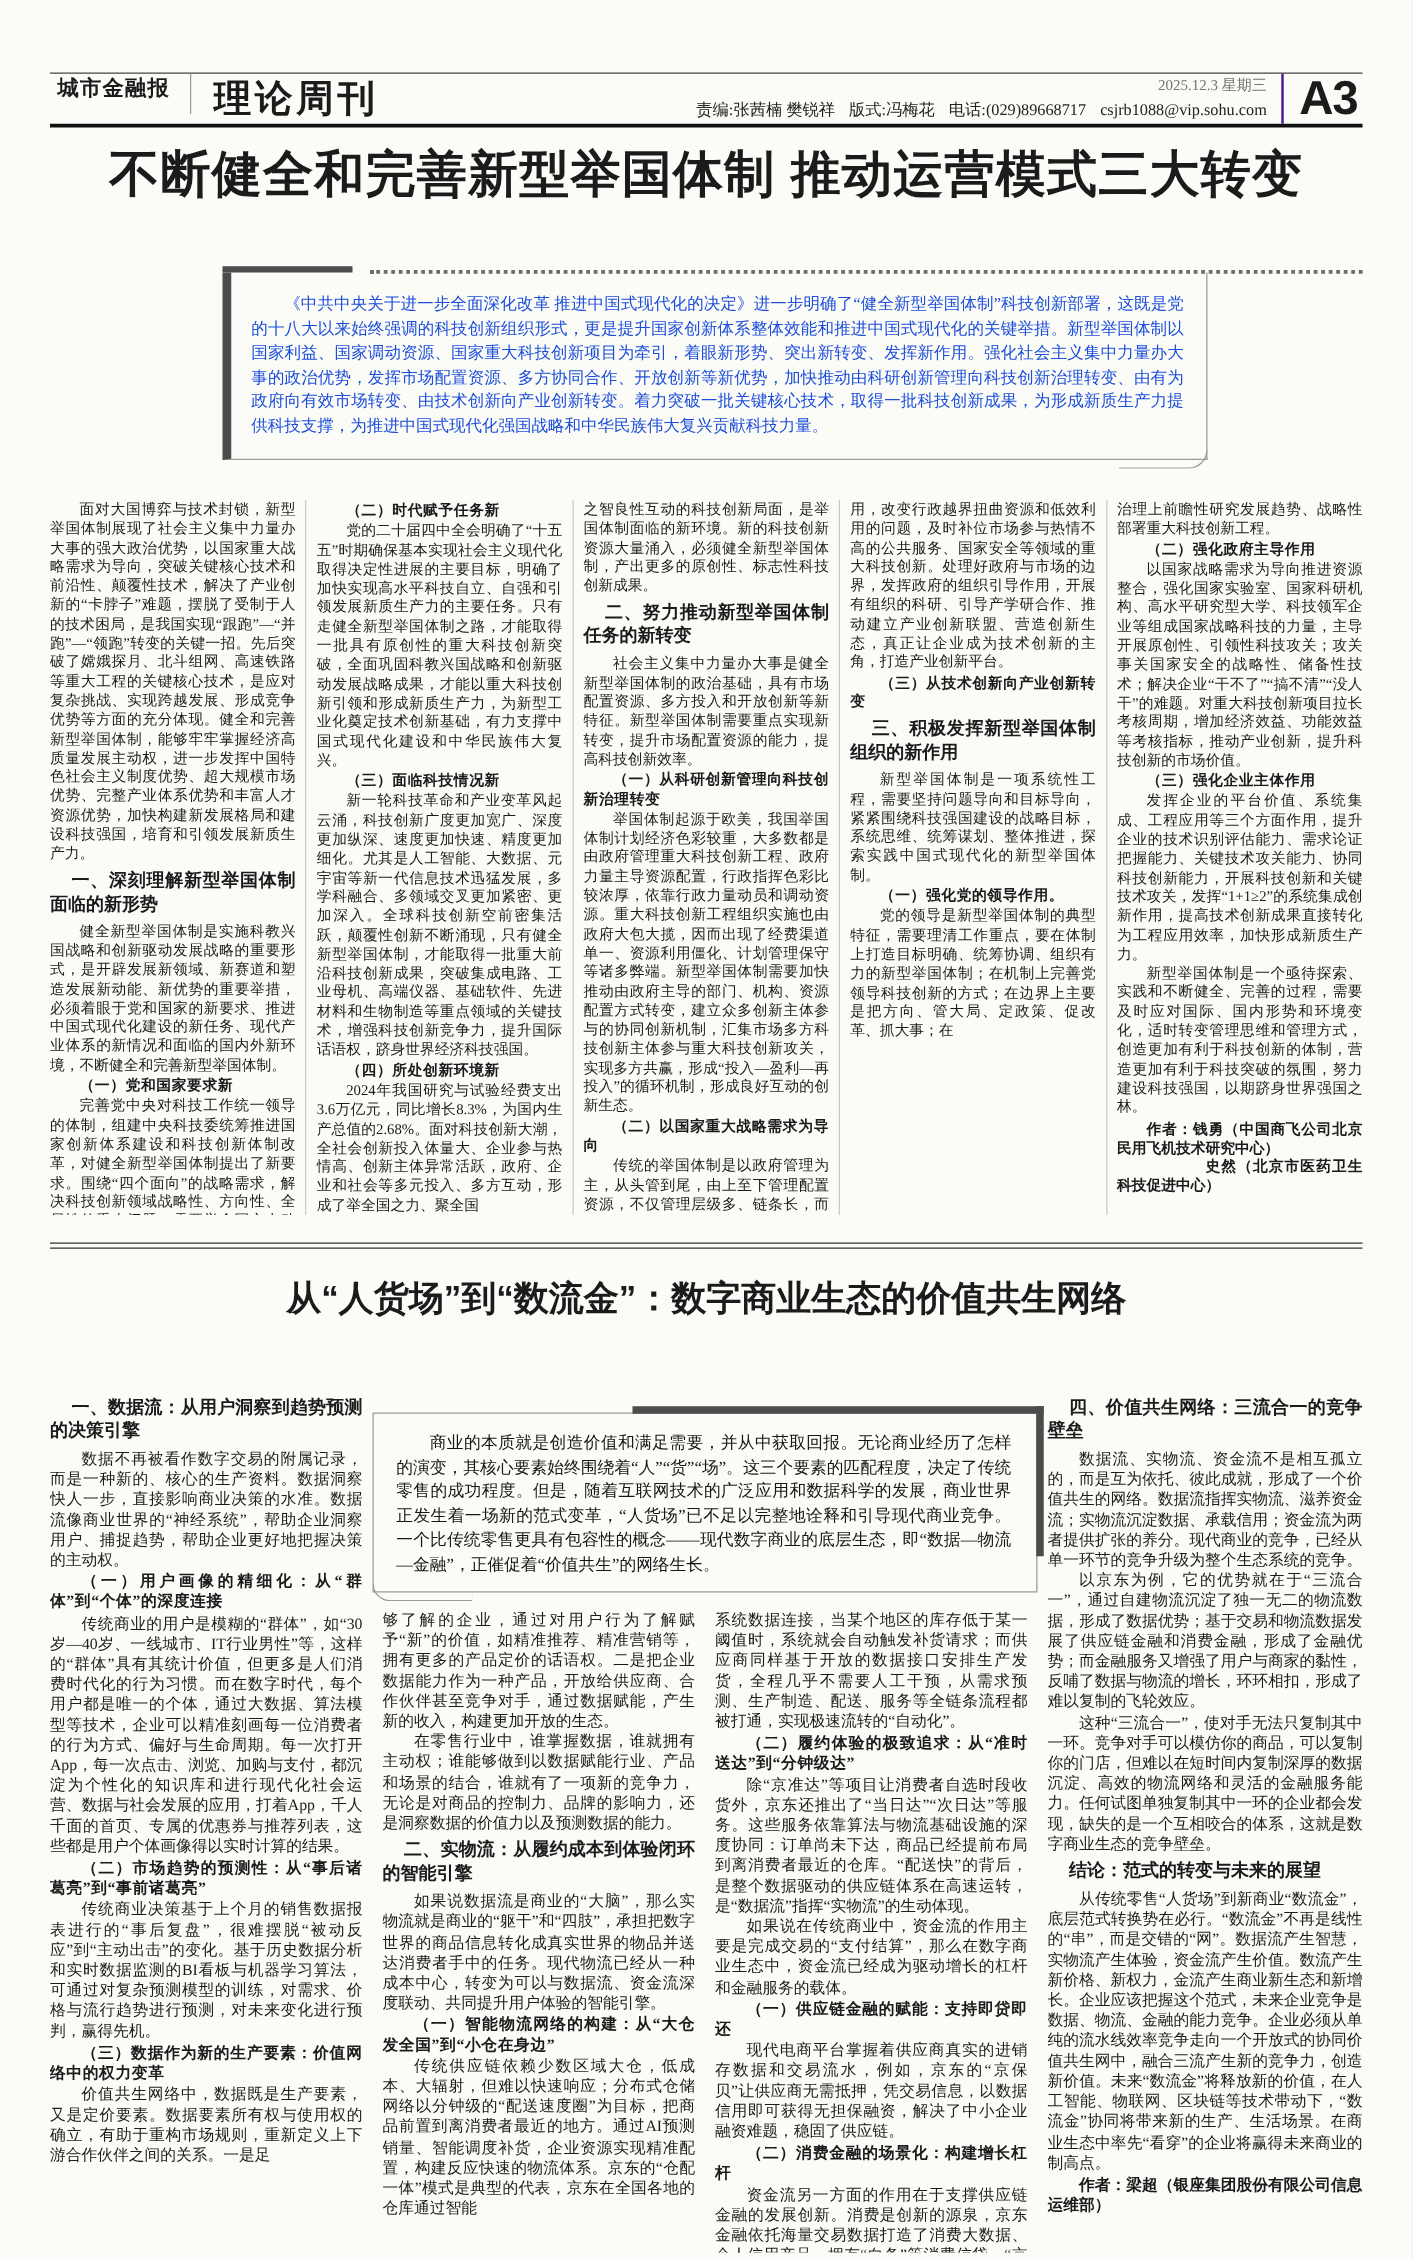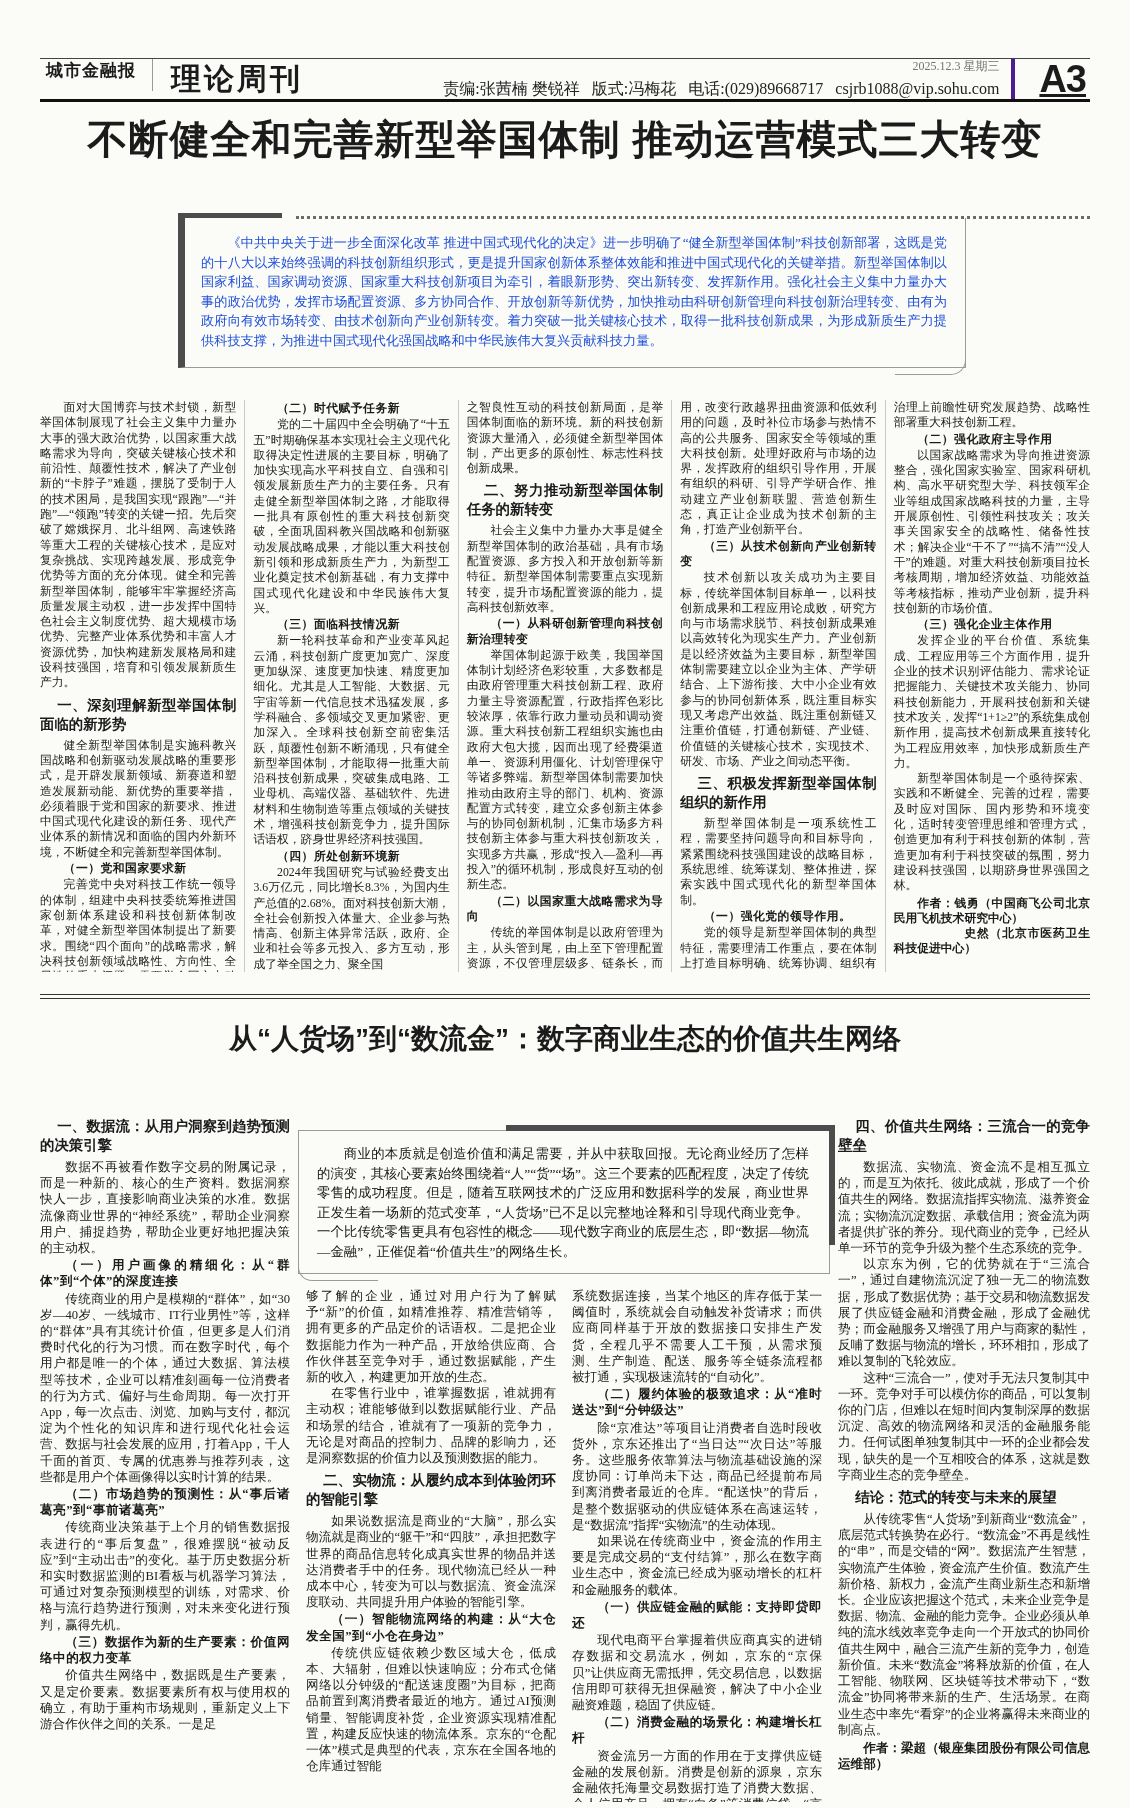--- a/index.html
+++ b/index.html
@@ -11,25 +11,25 @@
   .masthead { position:absolute; left:40px; top:58px; width:1050px; height:44px;
               border-top:1px solid #444; border-bottom:3px solid #101010; }
   .mast-inner { display:flex; align-items:flex-start; height:100%; }
   .paper-name { font-weight:bold; font-size:17px; padding:0 16px 0 6px; letter-spacing:1px; }
   .mast-vrule { width:1px; height:32px; background:#9a9a9a; }
   .section-name { font-size:30px; font-weight:bold; padding-left:18px; letter-spacing:3px;
                   font-family:"Liberation Sans","DejaVu Sans",sans-serif; }
   .mast-right { margin-left:auto; display:flex; align-items:center; height:100%; }
   .mast-meta { text-align:right; padding-right:12px; line-height:1.6; }
   .date-line { font-size:12px; color:#737373; }
-  .editors-line { font-size:16px; color:#222; }
+  .editors-line { font-size:13px; color:#222; }
   .editors-line span { margin-left:8px; }
   .page-num { font-size:38px; font-weight:bold; font-family:"Liberation Sans","DejaVu Sans",sans-serif;
-              border-left:4px solid #4c1d95; padding:0 4px 0 24px; height:40px;
-              display:flex; align-items:center; letter-spacing:-1px;text-decoration:underline; }
+              border-left:2px solid #4c1d95; padding:0 4px 0 12px; height:40px;
+              display:flex; align-items:center; letter-spacing:-1px; }
 
   
   .art1-headline { position:absolute; left:0; top:112px; width:100%; text-align:center;
                    font-size:40px; font-weight:bold; letter-spacing:1px;
                    font-family:"Liberation Sans","DejaVu Sans",sans-serif; }
   .dotted-rule { position:absolute; left:296px; top:216px; width:794px; border-top:3px dotted #6b6b6b; }
   .abs1 { position:absolute; left:178px; top:218px; width:788px; height:150px;
           border-left:7px solid #4c4c4c; border-right:1px solid #9a9a9a; border-bottom:1px solid #9a9a9a; }
   .abs1::before { content:""; position:absolute; left:-7px; top:-5px; width:104px; height:5px; background:#4c4c4c; }
   .abs1::after  { content:""; position:absolute; right:-1px; bottom:-8px; width:70px; height:14px;
@@ -131,21 +131,20 @@
         <div class="blk h1">二、努力推动新型举国体制任务的新转变</div>
         <div class="blk p">社会主义集中力量办大事是健全新型举国体制的政治基础，具有市场配置资源、多方投入和开放创新等新特征。新型举国体制需要重点实现新转变，提升市场配置资源的能力，提高科技创新效率。</div>
         <div class="blk h2">（一）从科研创新管理向科技创新治理转变</div>
         <div class="blk p">举国体制起源于欧美，我国举国体制计划经济色彩较重，大多数都是由政府管理重大科技创新工程、政府力量主导资源配置，行政指挥色彩比较浓厚，依靠行政力量动员和调动资源。重大科技创新工程组织实施也由政府大包大揽，因而出现了经费渠道单一、资源利用僵化、计划管理保守等诸多弊端。新型举国体制需要加快推动由政府主导的部门、机构、资源配置方式转变，建立众多创新主体参与的协同创新机制，汇集市场多方科技创新主体参与重大科技创新攻关，实现多方共赢，形成“投入—盈利—再投入”的循环机制，形成良好互动的创新生态。</div>
         <div class="blk h2">（二）以国家重大战略需求为导向</div>
         <div class="blk p">传统的举国体制是以政府管理为主，从头管到尾，由上至下管理配置资源，不仅管理层级多、链条长，而且存在资源过度集中，对新兴领域支撑不够及时的问题，新型举国体制需要转变政府科技创新管理职能，积极发挥市场作</div>
       </div>
     <div class="art1-col">
         <div class="blk pc">用，改变行政越界扭曲资源和低效利用的问题，及时补位市场参与热情不高的公共服务、国家安全等领域的重大科技创新。处理好政府与市场的边界，发挥政府的组织引导作用，开展有组织的科研、引导产学研合作、推动建立产业创新联盟、营造创新生态，真正让企业成为技术创新的主角，打造产业创新平台。</div>
         <div class="blk h2">（三）从技术创新向产业创新转变</div>
-        <div class="blk p">技术创新以攻关成功为主要目标，传统举国体制目标单一，以科技创新成果和工程应用论成败，研究方向与市场需求脱节、科技创新成果难以高效转化为现实生产力。产业创新是以经济效益为主要目标，新型举国体制需要建立以企业为主体、产学研结合、上下游衔接、大中小企业有效参与的协同创新体系，既注重目标实现又考虑产出效益、既注重创新链又注重价值链，打通创新链、产业链、价值链的关键核心技术，实现技术、研发、市场、产业之间动态平衡。</div>
         <div class="blk h1">三、积极发挥新型举国体制组织的新作用</div>
         <div class="blk p">新型举国体制是一项系统性工程，需要坚持问题导向和目标导向，紧紧围绕科技强国建设的战略目标，系统思维、统筹谋划、整体推进，探索实践中国式现代化的新型举国体制。</div>
         <div class="blk h2">（一）强化党的领导作用。</div>
         <div class="blk p">党的领导是新型举国体制的典型特征，需要理清工作重点，要在体制上打造目标明确、统筹协调、组织有力的新型举国体制；在机制上完善党领导科技创新的方式；在边界上主要是把方向、管大局、定政策、促改革、抓大事；在</div>
       </div>
     <div class="art1-col">
         <div class="blk pc">治理上前瞻性研究发展趋势、战略性部署重大科技创新工程。</div>
         <div class="blk h2">（二）强化政府主导作用</div>
         <div class="blk p">以国家战略需求为导向推进资源整合，强化国家实验室、国家科研机构、高水平研究型大学、科技领军企业等组成国家战略科技的力量，主导开展原创性、引领性科技攻关；攻关事关国家安全的战略性、储备性技术；解决企业“干不了”“搞不清”“没人干”的难题。对重大科技创新项目拉长考核周期，增加经济效益、功能效益等考核指标，推动产业创新，提升科技创新的市场价值。</div>
         <div class="blk h2">（三）强化企业主体作用</div>

